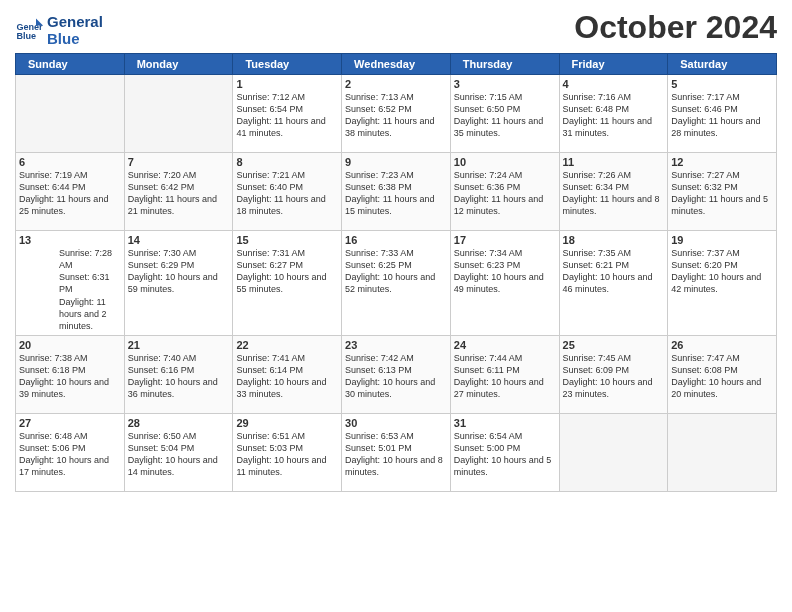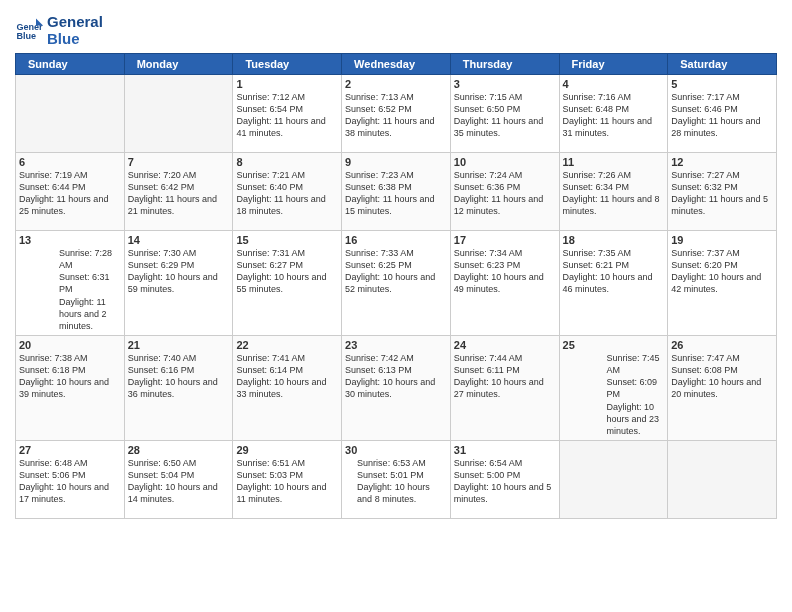--- a/index.html
+++ b/index.html
@@ -94,20 +94,21 @@
         <text x="2" y="18" font-size="13" font-weight="bold" fill="#1a4a8a" font-family="Arial">General</text>
         <text x="2" y="32" font-size="13" font-weight="bold" fill="#1a4a8a" font-family="Arial">Blue</text>
         <polygon points="30,2 40,12 30,12" fill="#2962b0"></polygon>
       </svg>
       <div>
         <div style="font-size:15px;font-weight:bold;color:#1a4a8a;line-height:1.1;">General</div>
         <div style="font-size:15px;font-weight:bold;color:#2962b0;line-height:1.1;">Blue</div>
       </div>
     </div>
     <div class="title-block">
+      <div class="calendar-title">October 2024</div>
     </div>
   </div>
 
   <table>
     <thead>
       <tr>
       <th>Sunday</th>
           <th>Monday</th>
           <th>Tuesday</th>
           <th>Wednesday</th>
@@ -265,21 +266,21 @@
 Daylight: 10 hours and 30 minutes.</div>
           </td>
           <td>
             <span class="day-number">24</span>
             <div class="day-info" style="white-space: pre-wrap;">Sunrise: 7:44 AM
 Sunset: 6:11 PM
 Daylight: 10 hours and 27 minutes.</div>
           </td>
           <td>
             <span class="day-number">25</span>
-            <div class="day-info" style="white-space: pre-wrap; margin-left: 44px;">Sunrise: 7:45 AM
+            <div class="day-info" style="white-space: pre-wrap;">Sunrise: 7:45 AM
 Sunset: 6:09 PM
 Daylight: 10 hours and 23 minutes.</div>
           </td>
           <td>
             <span class="day-number">26</span>
             <div class="day-info" style="white-space: pre-wrap;">Sunrise: 7:47 AM
 Sunset: 6:08 PM
 Daylight: 10 hours and 20 minutes.</div>
           </td>
         </tr>
@@ -297,21 +298,21 @@
 Daylight: 10 hours and 14 minutes.</div>
           </td>
           <td>
             <span class="day-number">29</span>
             <div class="day-info" style="white-space: pre-wrap;">Sunrise: 6:51 AM
 Sunset: 5:03 PM
 Daylight: 10 hours and 11 minutes.</div>
           </td>
           <td>
             <span class="day-number">30</span>
-            <div class="day-info" style="white-space: pre-wrap; margin-left: 12px;">Sunrise: 6:53 AM
+            <div class="day-info" style="white-space: pre-wrap;">Sunrise: 6:53 AM
 Sunset: 5:01 PM
 Daylight: 10 hours and 8 minutes.</div>
           </td>
           <td>
             <span class="day-number">31</span>
             <div class="day-info" style="white-space: pre-wrap;">Sunrise: 6:54 AM
 Sunset: 5:00 PM
 Daylight: 10 hours and 5 minutes.</div>
           </td>
           <td class="empty"></td>

